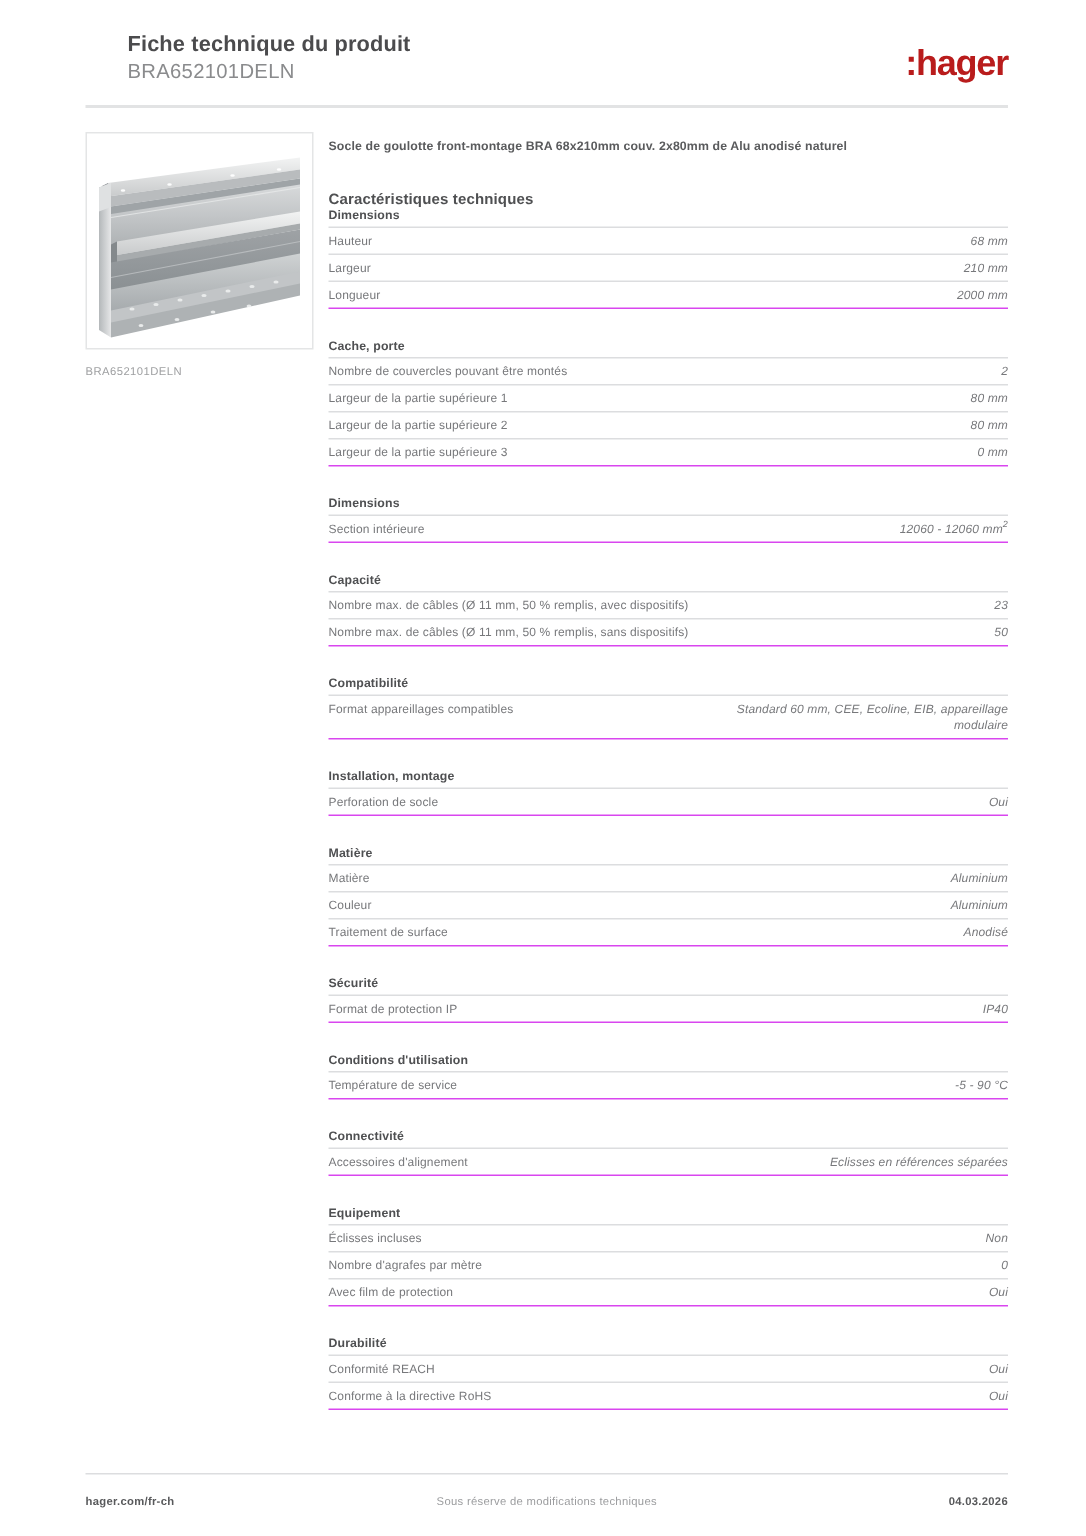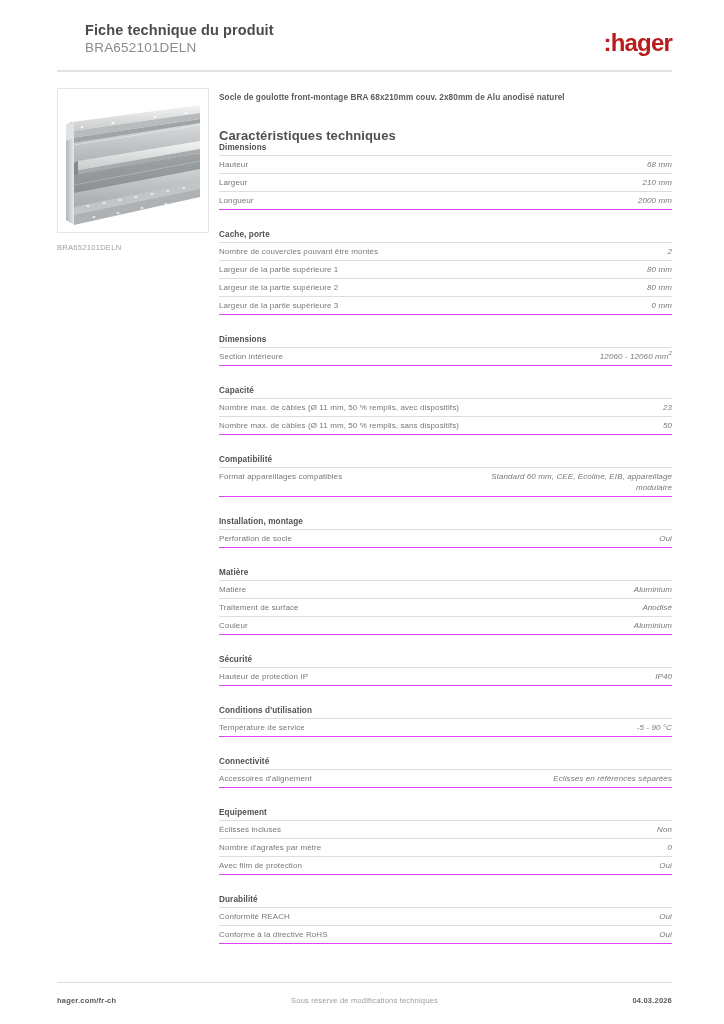--- a/index.html
+++ b/index.html
@@ -108,21 +108,21 @@
   }
   .product-desc {
     font-size: 8.2px;
     font-weight: bold;
     color: #5a5b5d;
     line-height: 12px;
     letter-spacing: 0.1px;
     margin: 0;
   }
   .section-title {
-    font-size: 13px;
+    font-size: 10px;
     font-weight: bold;
     color: #4f5052;
     letter-spacing: 0.1px;
     margin: 24px 0 0 0;
   }
   .group {
     margin-top: 20px;
   }
   .group:first-of-type { margin-top: 0; }
 
@@ -385,36 +385,36 @@
         </div>
         <div class="group">
           <div class="group-title">Matière</div>
           <table class="spec-table">
             <tbody>
               <tr>
                 <td class="label">Matière</td>
                 <td class="value">Aluminium</td>
               </tr>
               <tr>
+                <td class="label">Couleur</td>
+                <td class="value">Aluminium</td>
+              </tr>
+              <tr>
                 <td class="label">Traitement de surface</td>
                 <td class="value">Anodisé</td>
               </tr>
-              <tr>
-                <td class="label">Couleur</td>
-                <td class="value">Aluminium</td>
-              </tr>
             </tbody>
           </table>
         </div>
         <div class="group">
           <div class="group-title">Sécurité</div>
           <table class="spec-table">
             <tbody>
               <tr>
-                <td class="label">Hauteur de protection IP</td>
+                <td class="label">Format de protection IP</td>
                 <td class="value">IP40</td>
               </tr>
             </tbody>
           </table>
         </div>
         <div class="group">
           <div class="group-title">Conditions d'utilisation</div>
           <table class="spec-table">
             <tbody>
               <tr>

